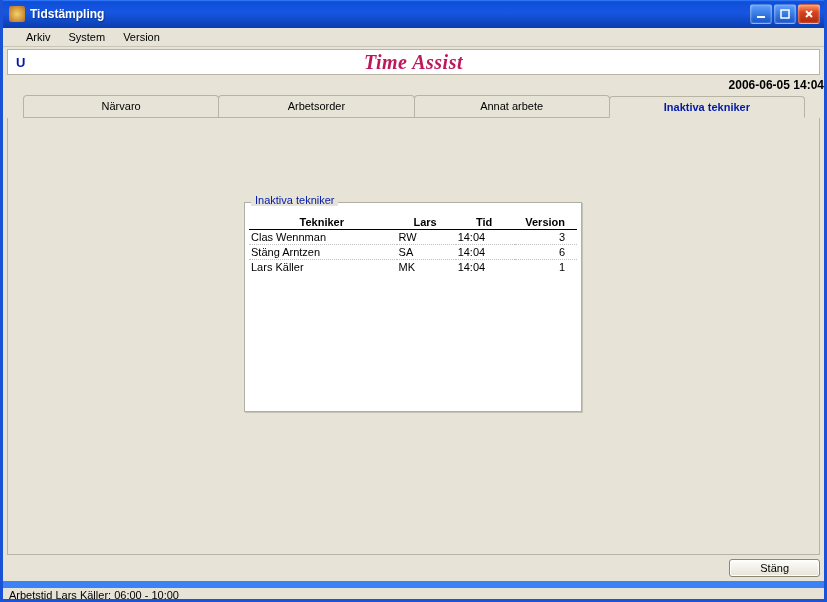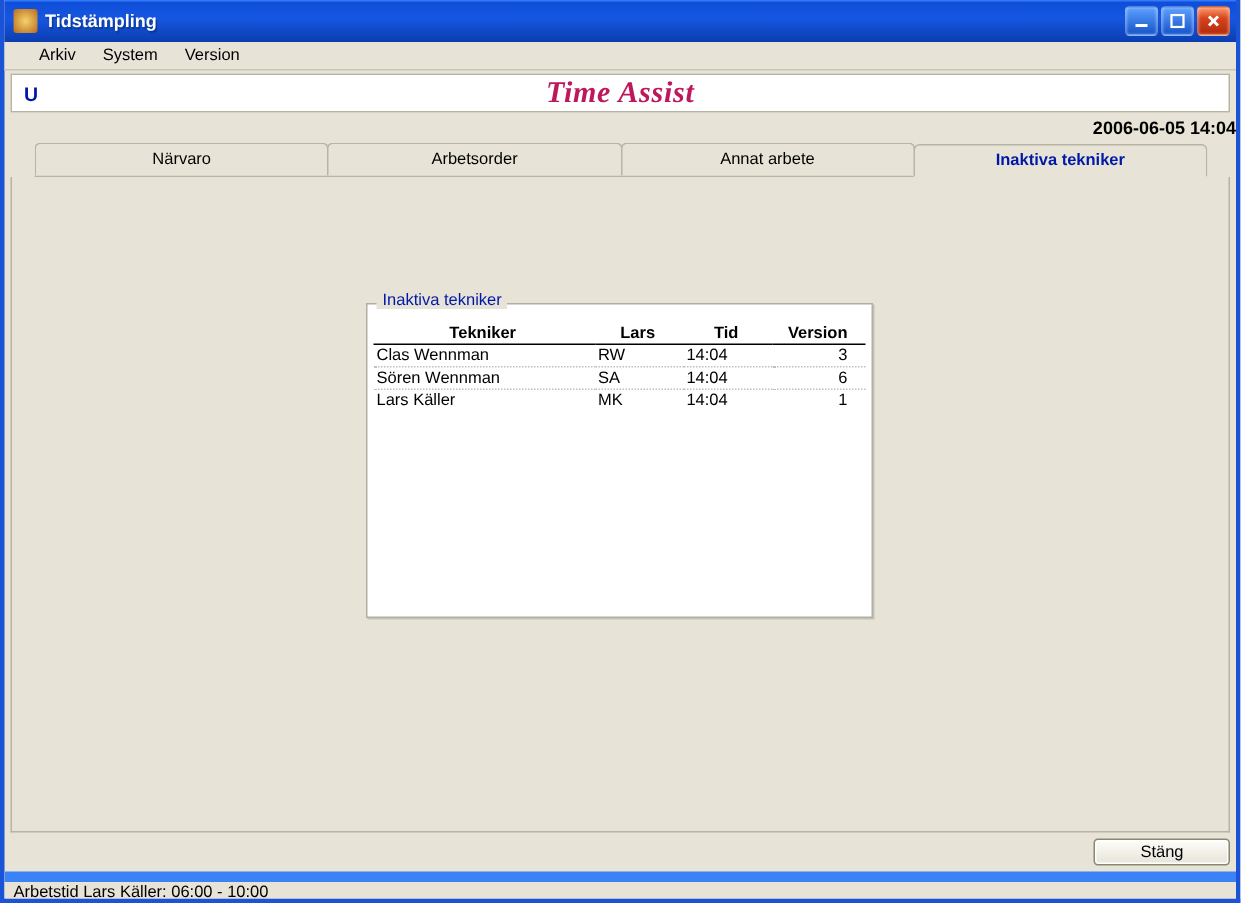--- a/index.html
+++ b/index.html
@@ -281,21 +281,21 @@
             </tr>
           </thead>
           <tbody>
             <tr class="first">
               <td>Clas Wennman</td>
               <td>RW</td>
               <td>14:04</td>
               <td class="num">3</td>
             </tr>
             <tr>
-              <td>Sören Wennman</td>
+              <td>Stäng Arntzen</td>
               <td>SA</td>
               <td>14:04</td>
               <td class="num">6</td>
             </tr>
             <tr>
               <td>Lars Käller</td>
               <td>MK</td>
               <td>14:04</td>
               <td class="num">1</td>
             </tr>

